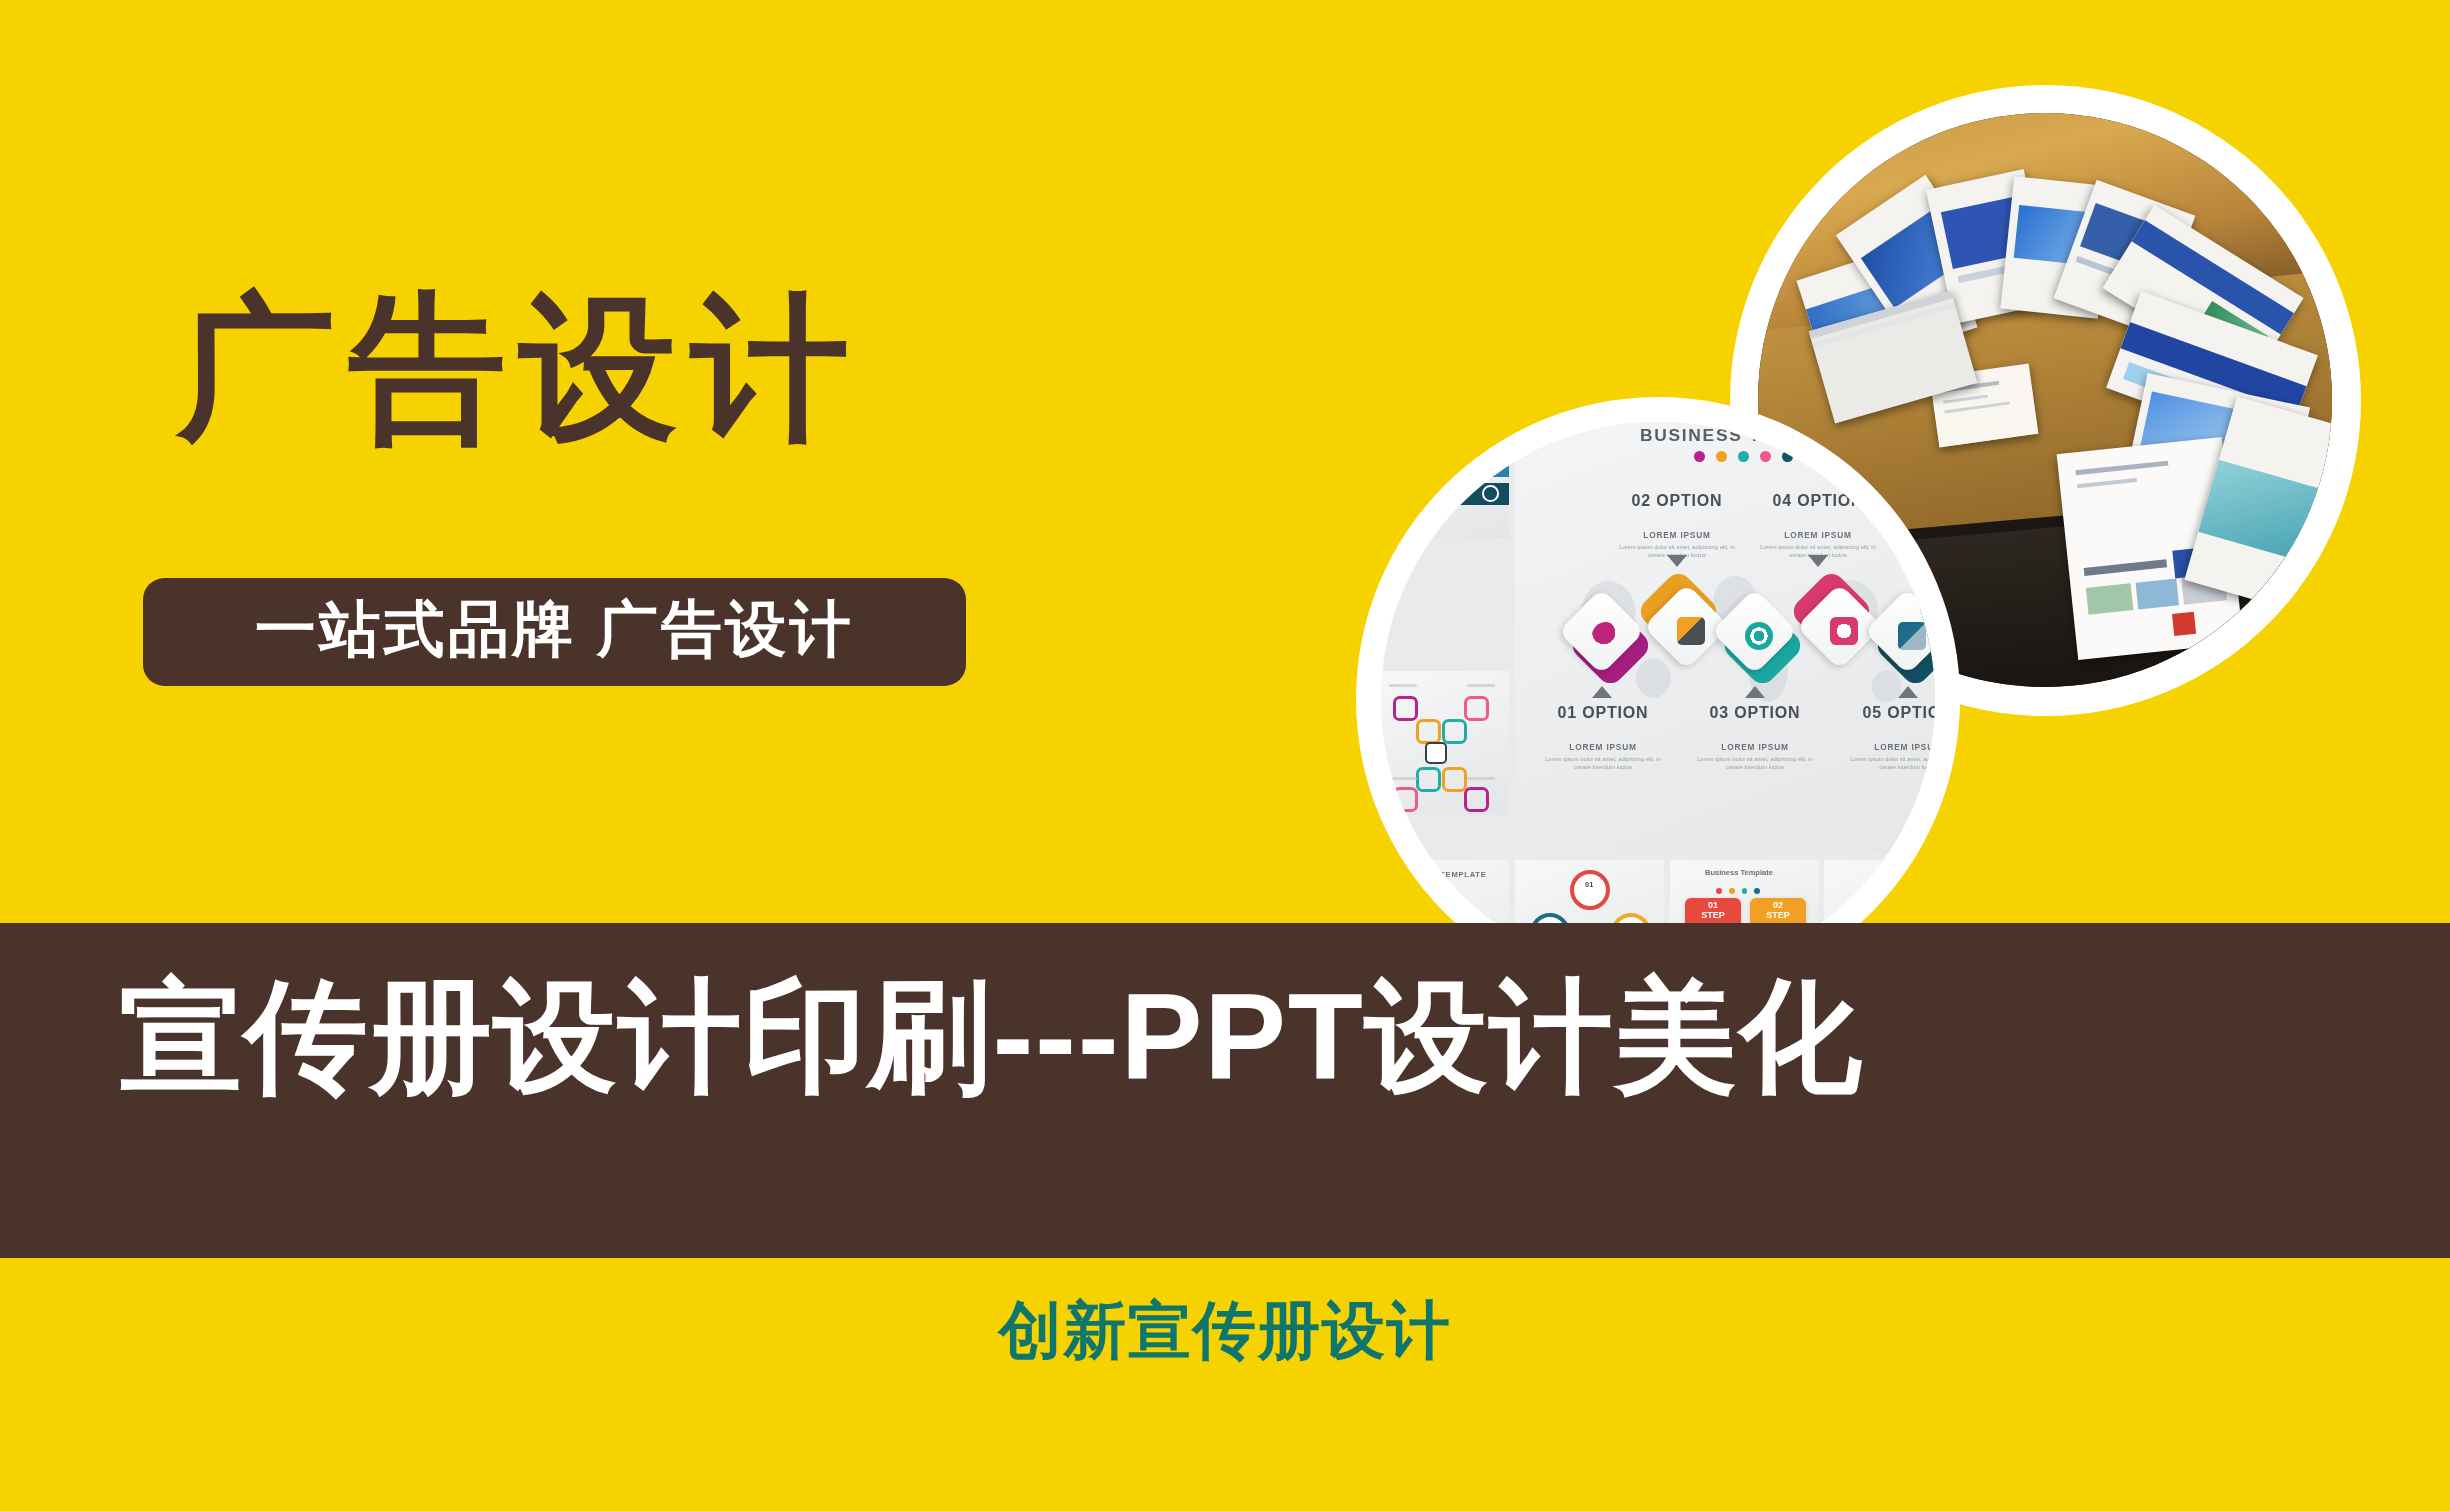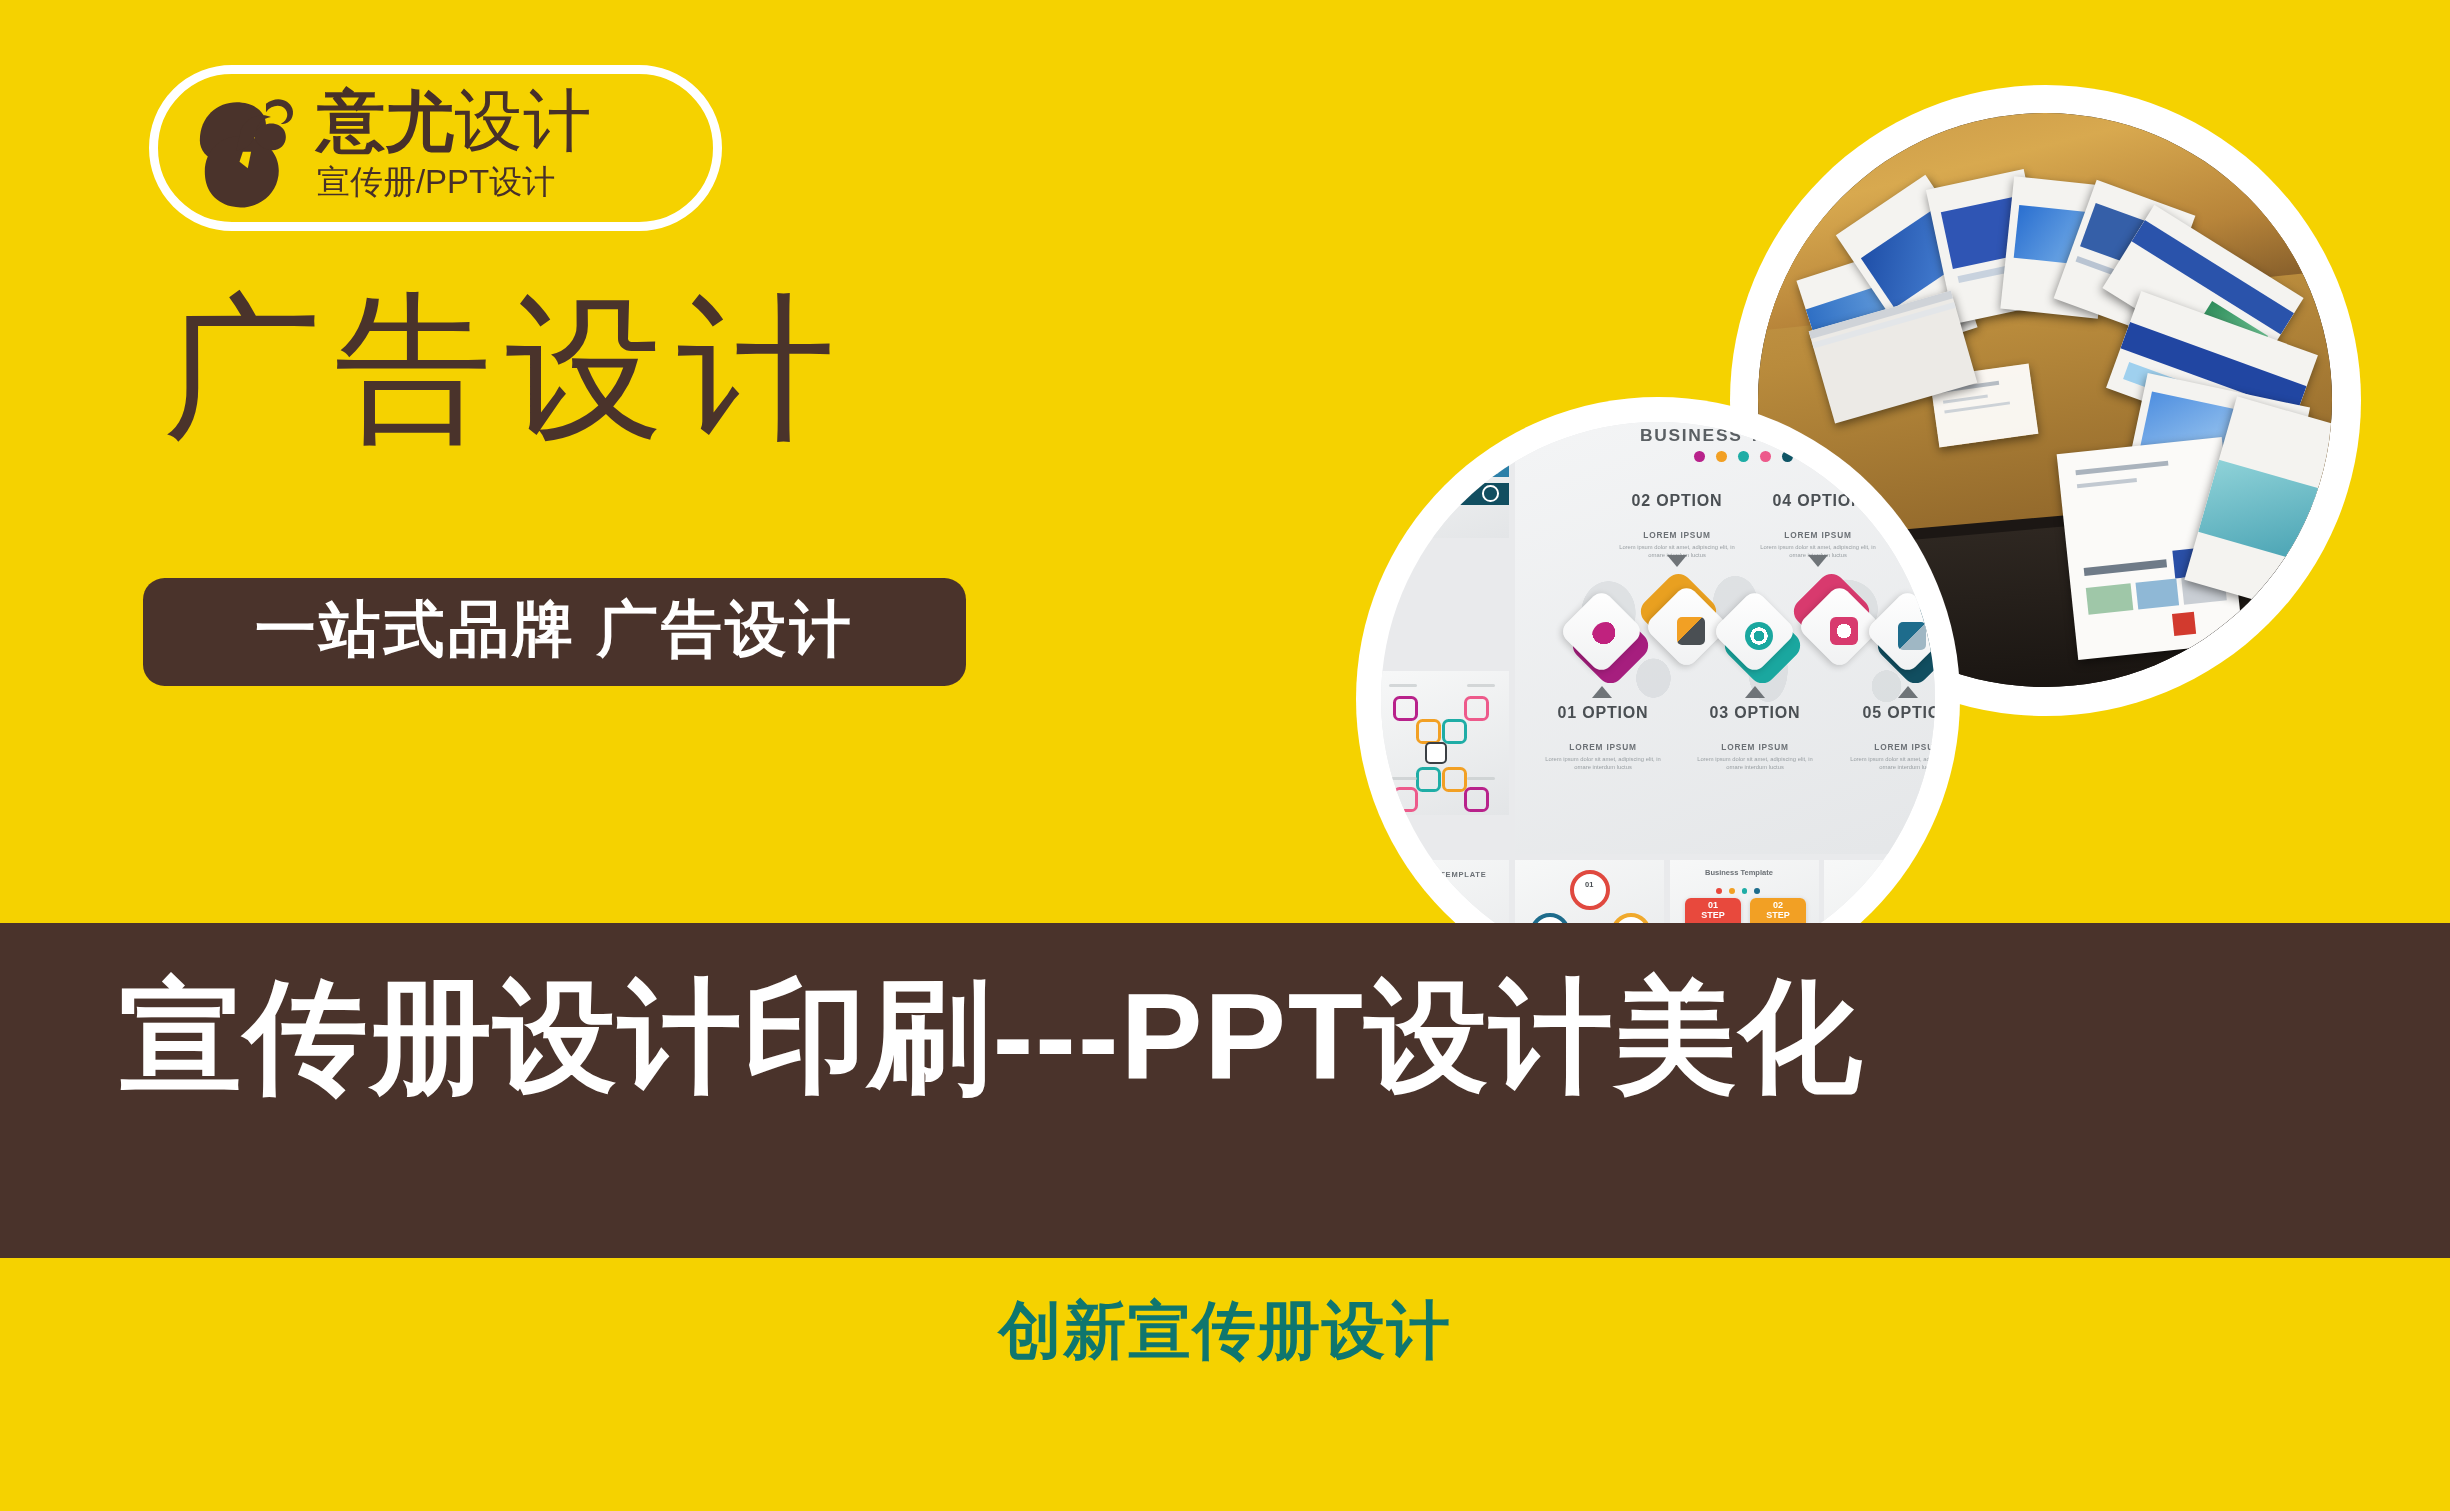--- a/index.html
+++ b/index.html
@@ -46,23 +46,23 @@
     font-size:33px;
     color:#473029;
     letter-spacing:0px;
     white-space:nowrap;
     margin-top:6.6px;
     font-weight:400;
   }
 
   
   #headline{
-    position:absolute;left:163px;top:286px;
+    position:absolute;left:177px;top:286px;
     font-size:158px;
-    font-weight:400;
+    font-weight:700;
     color:#4A332B;
     letter-spacing:13.3px;
     line-height:1.05;
     white-space:nowrap;
   }
 
   
   #subtitle-pill{
     position:absolute;left:143px;top:578px;
     width:823px;height:108px;
@@ -201,35 +201,20 @@
   .crosscell{position:absolute;width:25px;height:25px;border-radius:6.6px;border:3.3px solid;box-sizing:border-box;}
   .circnode{position:absolute;border-radius:50%;background:#fff;box-sizing:border-box;}
   .stepcard{position:absolute;background:#fdfdfd;border-radius:5.8px;box-shadow:0 1.7px 5px rgba(0,0,0,.14);}
   .stephead{position:absolute;left:0;top:0;width:100%;height:28px;border-radius:5.8px 5.8px 0 0;color:#fff;font-size:9px;font-weight:700;text-align:center;line-height:1.05;padding-top:3.3px;box-sizing:border-box;}
 </style>
 </head>
 <body>
 
 <div id="poster">
 
-  <div id="logo-badge">
-    <div id="logo-mark">
-      <svg viewBox="0 0 150 160" width="124" height="133" aria-hidden="true">
-        <path d="M24 70 C24 36 54 18 82 26 C96 30 104 40 104 52 L46 96 C32 92 24 82 24 70 Z" fill="#4A332B"></path>
-        <path d="M30 108 C30 78 56 60 84 66 C112 72 124 96 118 118 C112 142 86 156 62 150 C40 144 30 128 30 108 Z" fill="#4A332B"></path>
-        <path d="M74 56 C82 42 98 36 110 42 C100 44 94 50 92 58 C104 46 120 48 126 58 C132 70 124 82 112 82 C100 82 92 74 90 66 C86 76 78 82 68 82 Z" fill="#4A332B"></path>
-        <path d="M104 26 C116 16 132 20 136 32 C139 42 132 52 122 50 C131 46 132 36 126 31 C120 26 110 28 104 36 Z" fill="#4A332B"></path>
-        <path d="M76 84 L86 84 L82 104 L72 96 Z" fill="#F5D200"></path>
-      </svg>
-    </div>
-    <div id="logo-text-block">
-      <div id="logo-name"><span class="bold">意尤</span><span>设计</span></div>
-      <div id="logo-sub">宣传册/PPT设计</div>
-    </div>
-  </div>
 
   <div id="headline">广告设计</div>
 
   <div id="subtitle-pill">
     <span id="subtitle-text">一站式品牌 广告设计</span>
   </div>
 
   <div id="photo-circle">
     <div id="photo-inner">
       <div class="wood-dark"></div>

